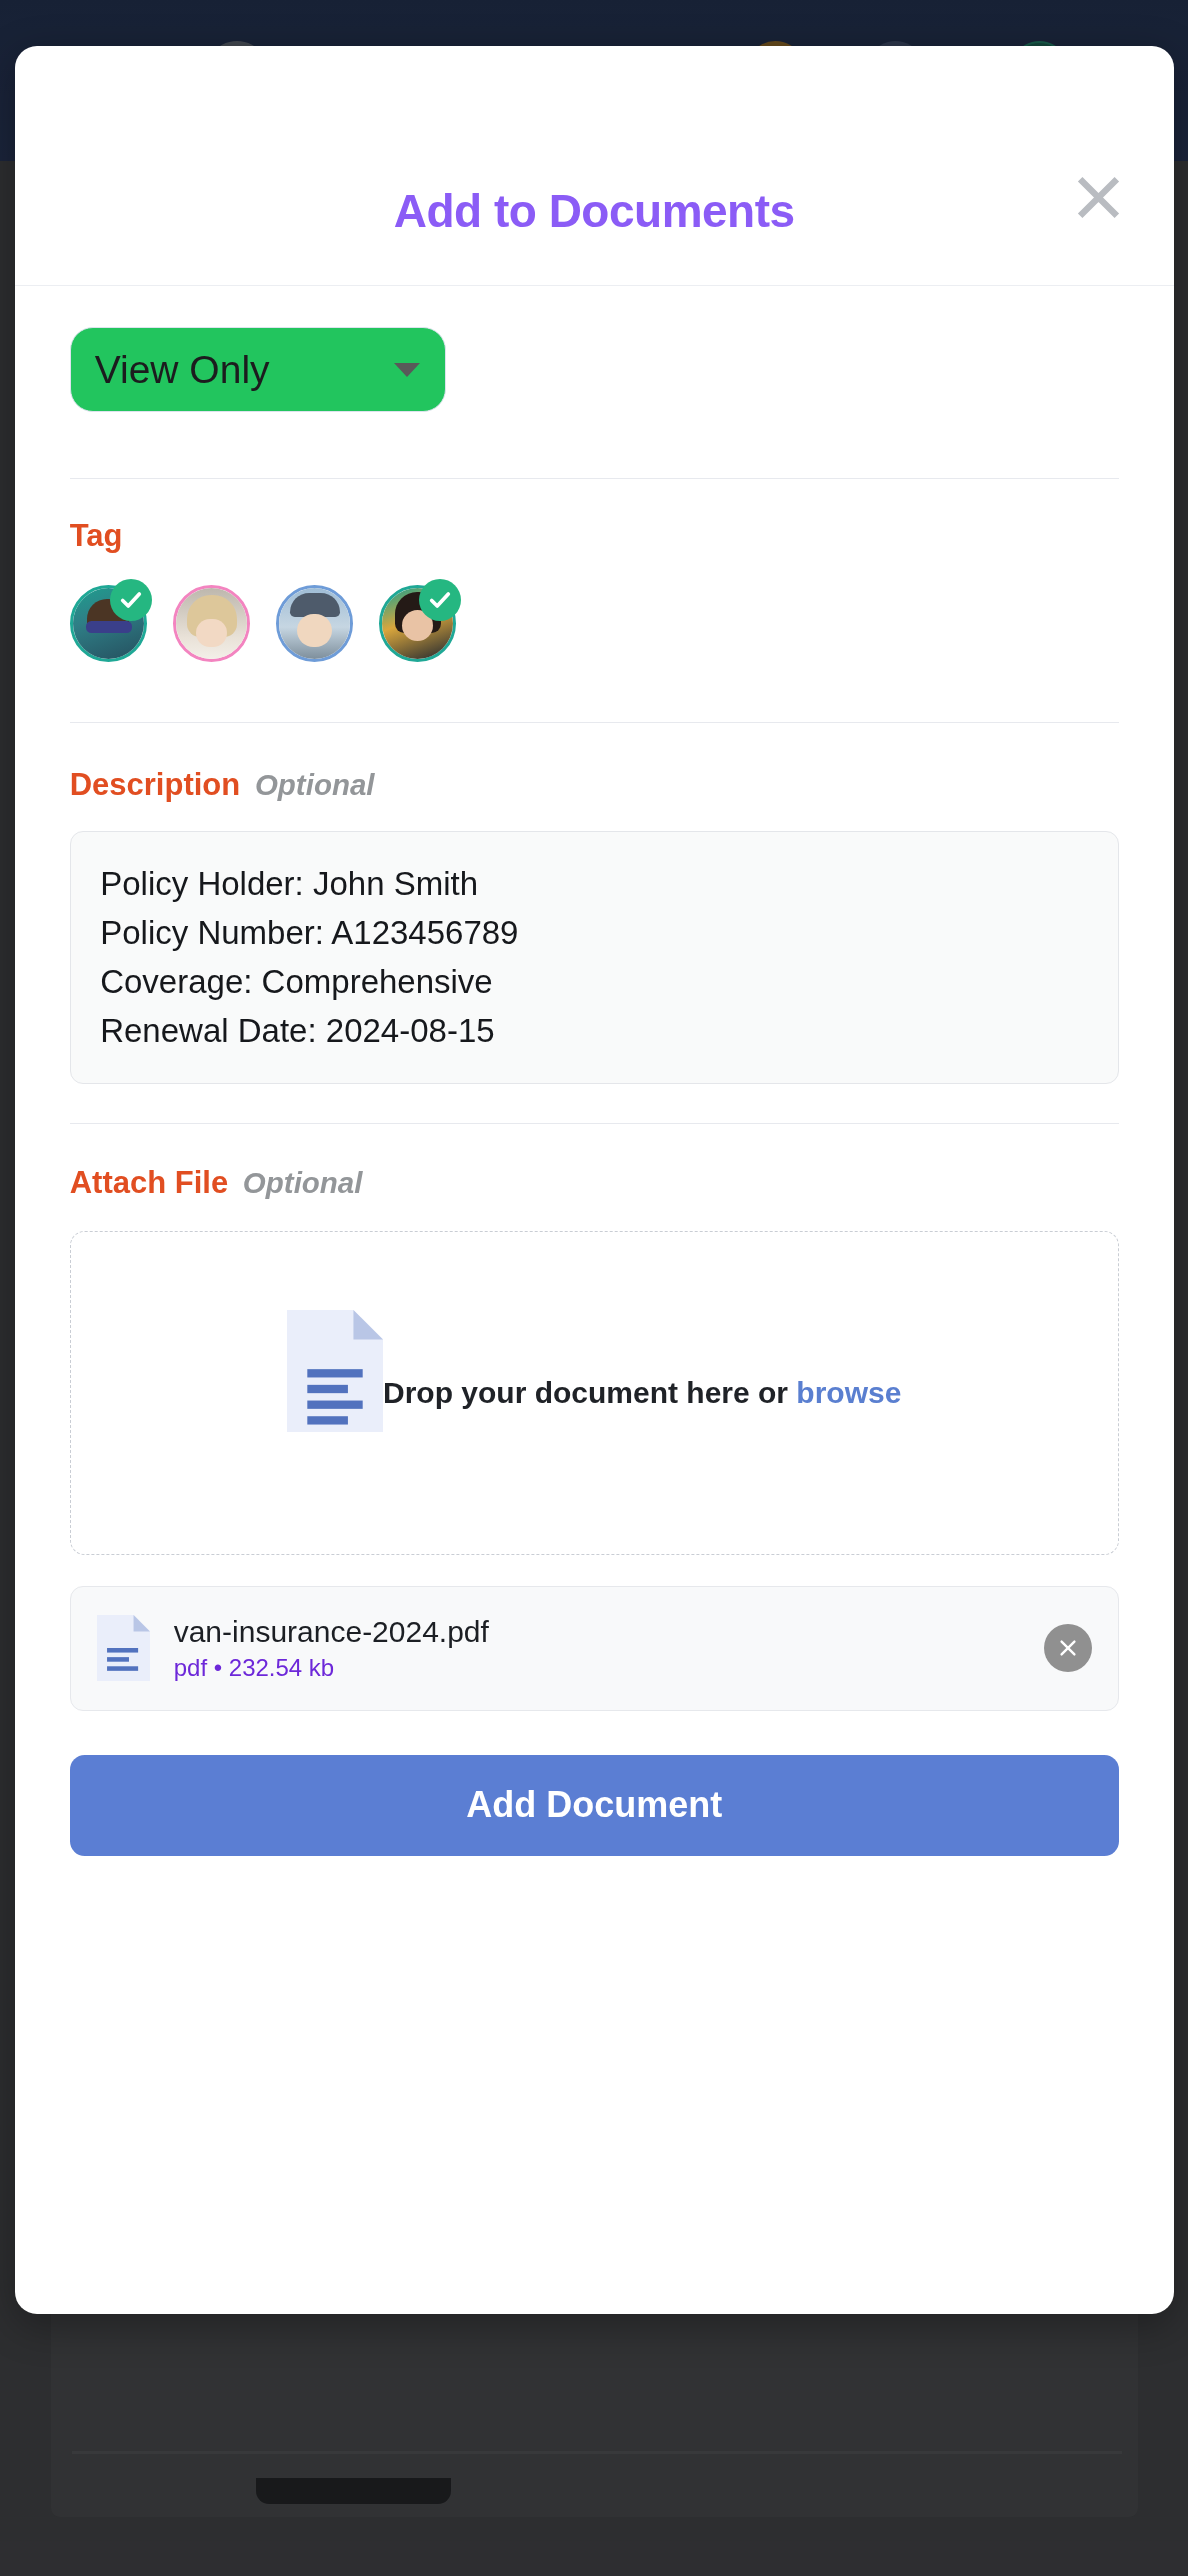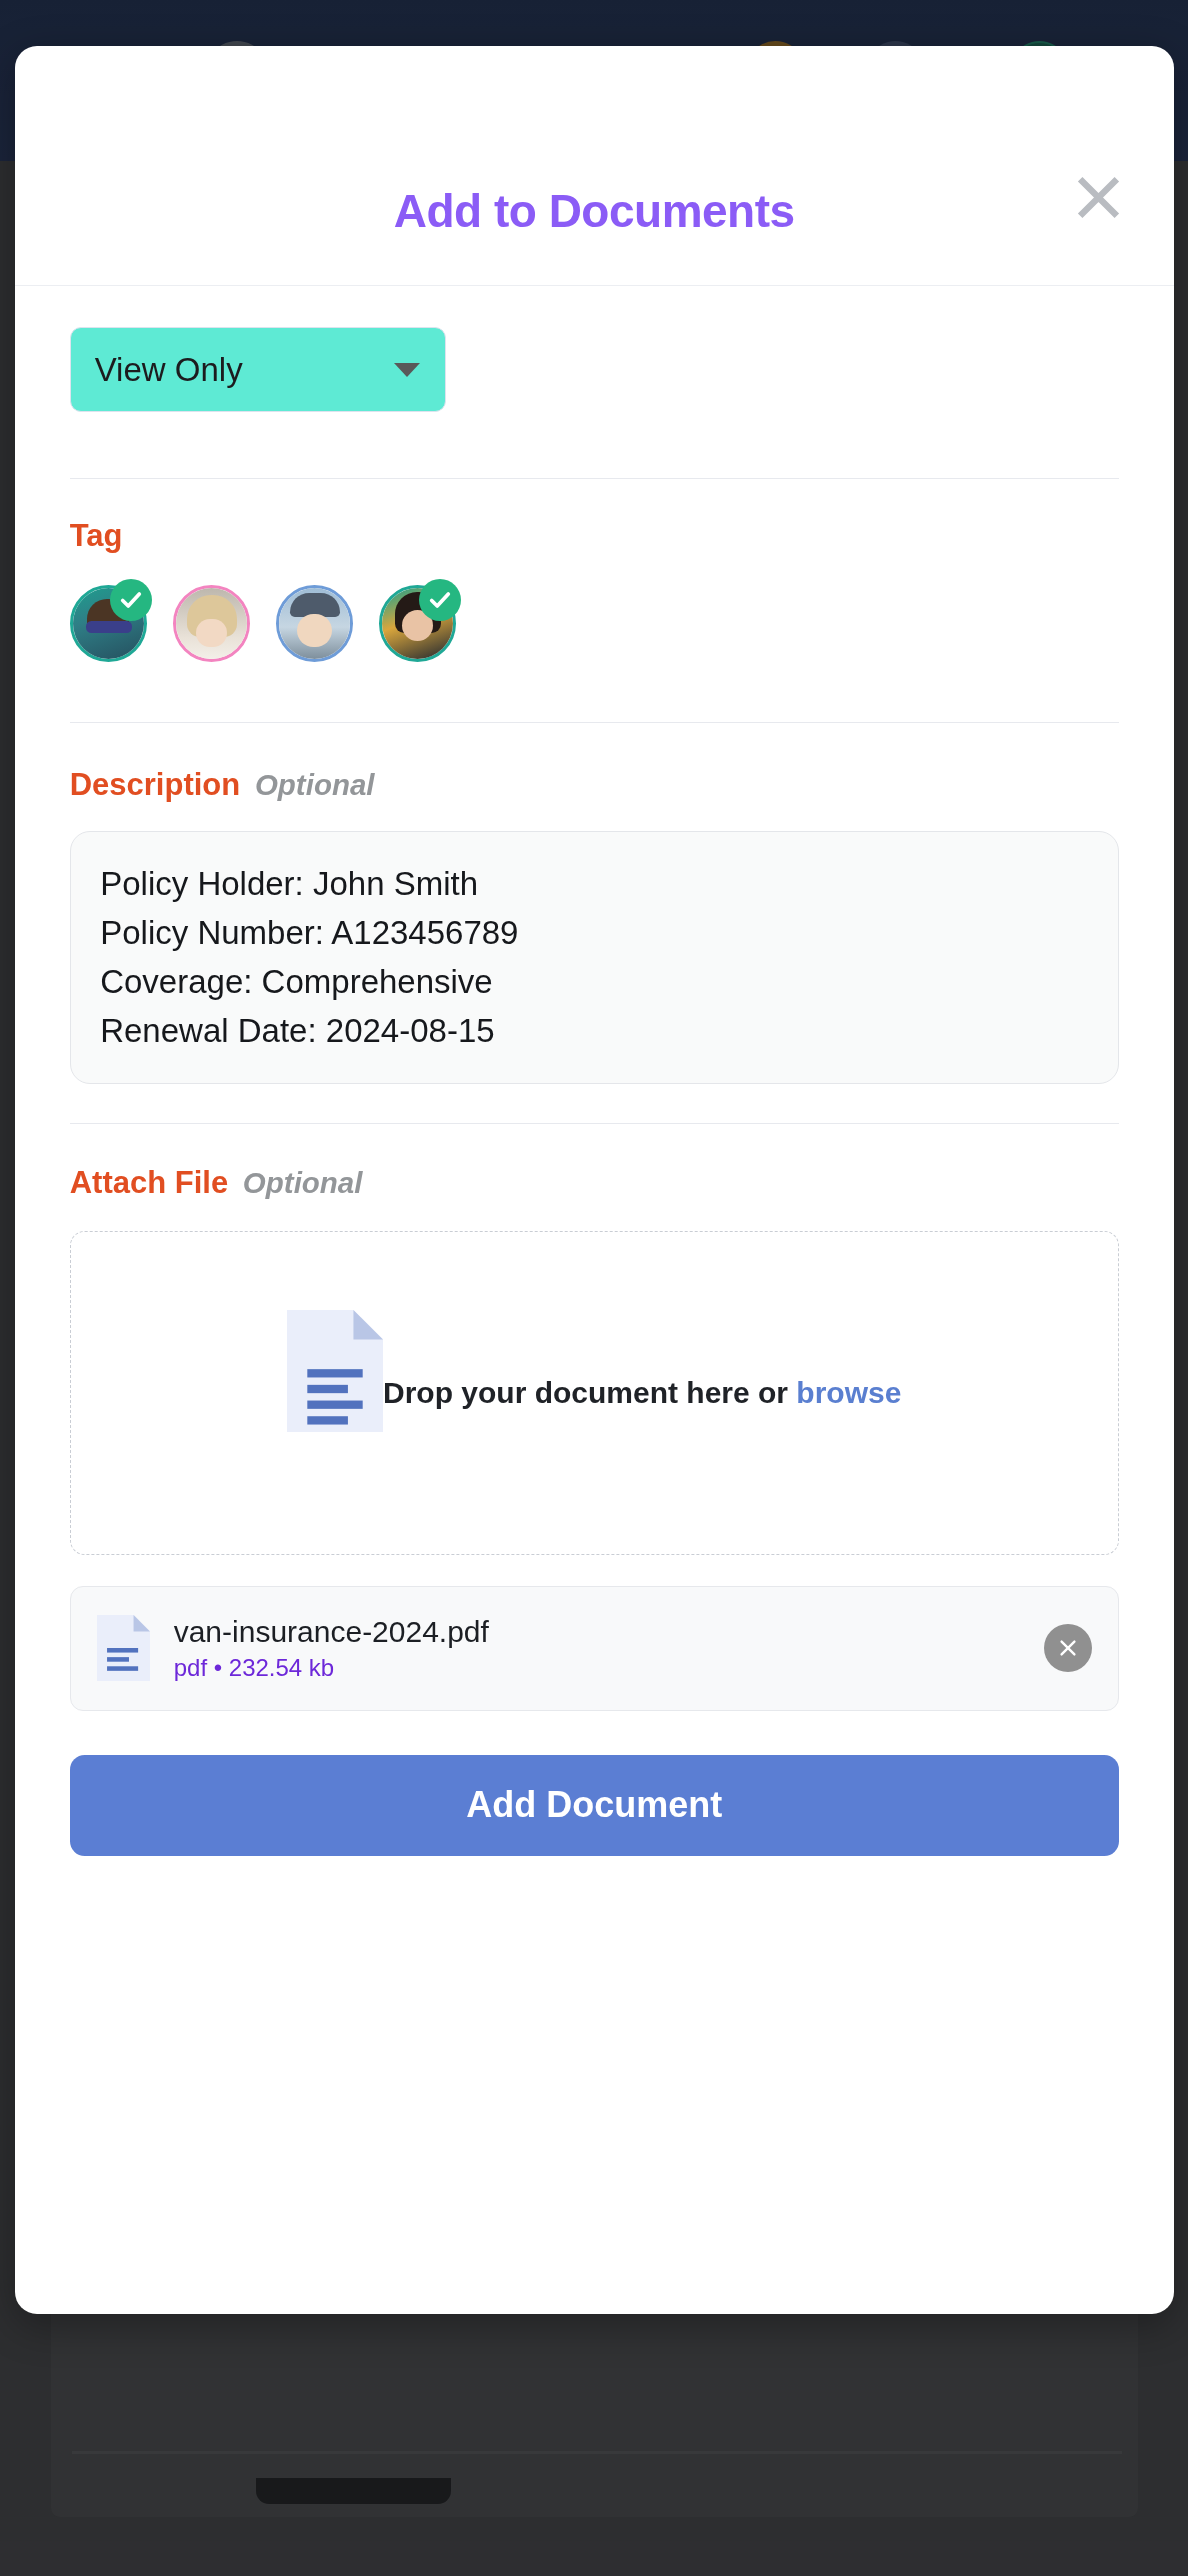--- a/index.html
+++ b/index.html
@@ -147,27 +147,27 @@
 
   
   .select-wrap {
     position: relative;
     margin-top: 41px;
     width: 376px;
     height: 85px;
   }
   .select-box {
     width: 100%; height: 100%;
-    background: #5eead4;
+    background: #22c55e;
     border: 1.8px solid #dde3ee;
-    border-radius: 11px;
+    border-radius: 23px;
     display: flex;
     align-items: center;
     padding: 0 24px;
-    font-size: 33px;
+    font-size: 39px;
     color: #1c1c1e;
     cursor: pointer;
   }
   .select-caret {
     position: absolute;
     right: 26px; top: 50%;
     transform: translateY(-50%);
     width: 0; height: 0;
     border-left: 13px solid transparent;
     border-right: 13px solid transparent;
@@ -269,21 +269,21 @@
   }
   .check-badge svg { display: block; }
 
   
   .desc-box {
     margin-top: 28px;
     width: 100%;
     min-height: 238px;
     background: #f9fafa;
     border: 0.9px solid #e4e6ea;
-    border-radius: 20px;
+    border-radius: 13px;
     padding: 28px 29.5px;
     font-size: 33px;
     line-height: 1.48;
     color: #16181c;
     white-space: pre-wrap;
     resize: none;
     font-family: inherit;
     overflow: hidden;
   }
 

